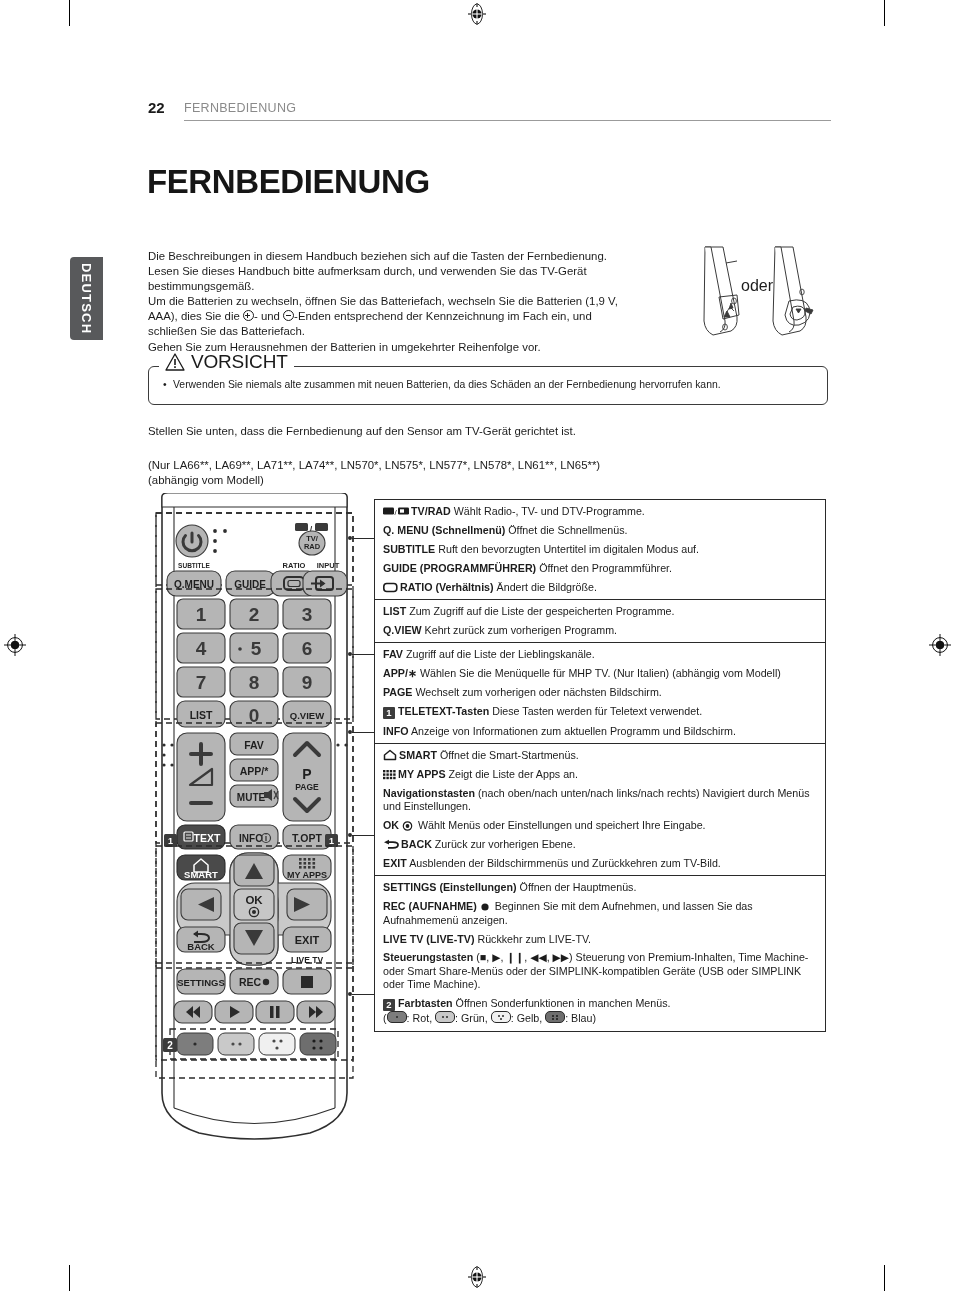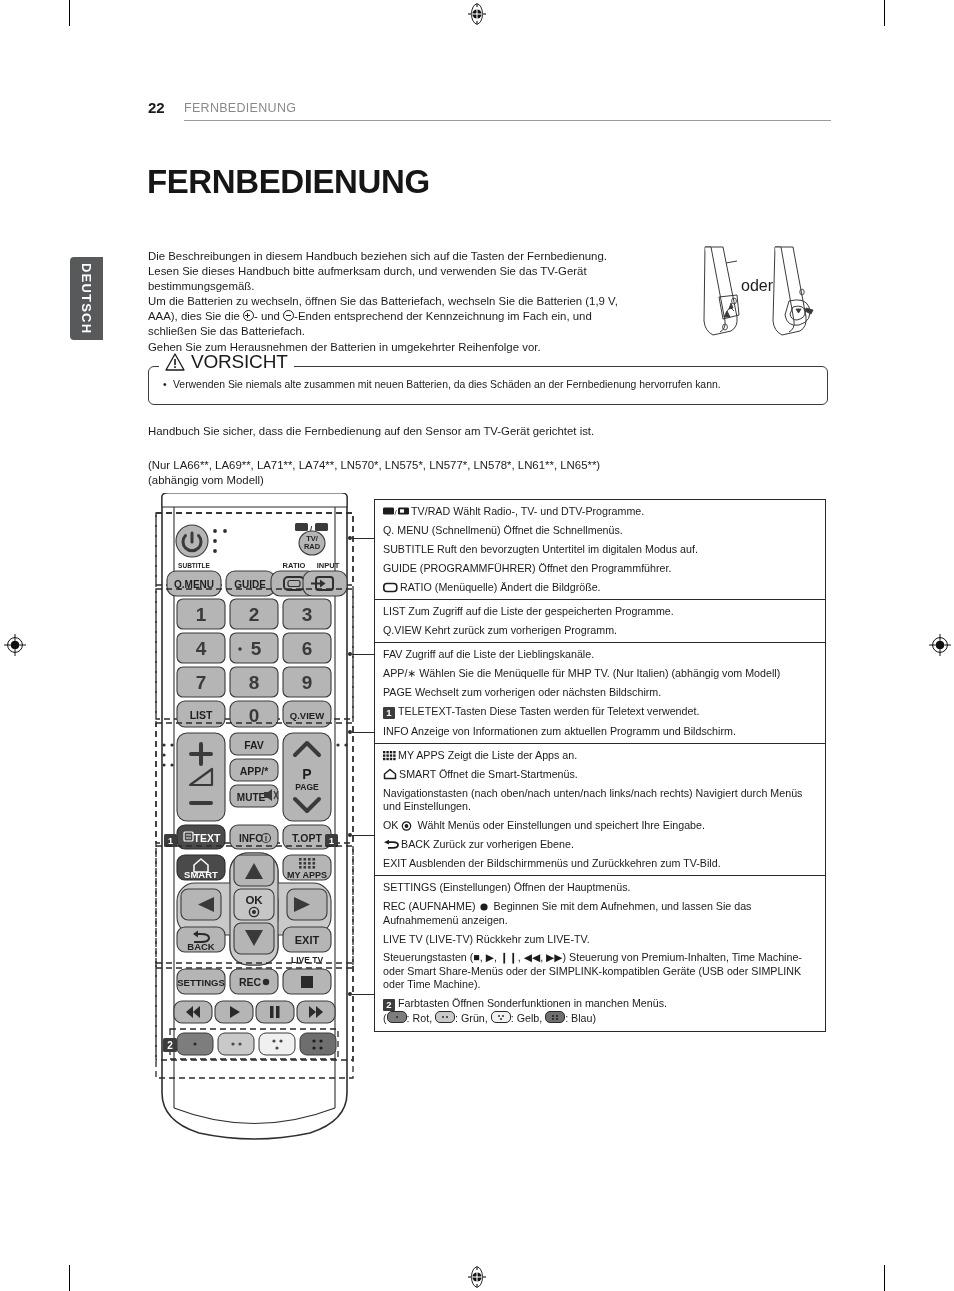--- a/index.html
+++ b/index.html
@@ -98,21 +98,21 @@
     border-bottom:1.4px solid #2a2a2a;
     padding:5px 7px 5px 8px;
     box-sizing:border-box;
   }
   .trow:last-child{border-bottom:none;}
   .tline{
     font-size:10.7px;line-height:13.4px;color:#1c1c1c;
     margin:0 0 5.5px 0;
   }
   .trow .tline:last-child{margin-bottom:0;}
-  .tline b{font-weight:normal;margin-top:32px;}
+  .tline b{font-weight:bold;margin-top:32px;}
 
   
   .ic{display:inline-block;vertical-align:-2px;margin-right:2px;}
   .ic svg{display:block;}
   .numbox{
     display:inline-block;width:12px;height:12px;background:#3c3c3c;color:#fff;
     font-size:9.5px;font-weight:bold;line-height:12px;text-align:center;
     vertical-align:-1px;margin-right:3px;border-radius:1px;
   }
   .cbtn{
@@ -244,21 +244,21 @@
         <rect x="9.2" y="6" width="1.6" height="6" fill="#1a1a1a"></rect>
         <rect x="9.2" y="13.2" width="1.6" height="1.8" fill="#1a1a1a"></rect>
       </svg>
       <span class="ttl">VORSICHT</span>
     </div>
     <div class="body">
       <span class="bullet">•</span><span>Verwenden Sie niemals alte zusammen mit neuen Batterien, da dies Schäden an der Fernbedienung hervorrufen kann.</span>
     </div>
   </div>
 
-  <div class="note1">Handbuch Sie sicher, dass die Fernbedienung auf den Sensor am TV-Gerät gerichtet ist.</div>
+  <div class="note1">Stellen Sie unten, dass die Fernbedienung auf den Sensor am TV-Gerät gerichtet ist.</div>
   <div class="note2">
     <div>(Nur  LA66**, LA69**, LA71**, LA74**, LN570*, LN575*, LN577*, LN578*, LN61**, LN65**)</div>
     <div>(abhängig vom Modell)</div>
   </div>
 
   <div class="remote-wrap">
     <svg width="205" height="650" viewBox="0 0 205 650">
       <defs>
         <style>
           .bd{fill:#fff;stroke:#2f2f2f;stroke-width:1.6}
@@ -559,21 +559,21 @@
         <b>SUBTITLE</b><span> Ruft den bevorzugten Untertitel im digitalen Modus auf.</span>
       </p>
       <p class="tline">
         <b>GUIDE (PROGRAMMFÜHRER)</b><span> Öffnet den Programmführer.</span>
       </p>
       <p class="tline">
         <span class="ic">
           <svg width="15" height="11" viewBox="0 0 15 11">
             <rect x="0.8" y="1.5" width="13" height="8" rx="3" fill="none" stroke="#1c1c1c" stroke-width="1.6"></rect>
           </svg>
-        </span><b>RATIO (Menüquelle)</b><span> Ändert die Bildgröße.</span>
+        </span><b>RATIO (Verhältnis)</b><span> Ändert die Bildgröße.</span>
       </p>
     </div>
 
     <div class="trow">
       <p class="tline">
         <b>LIST</b><span> Zum Zugriff auf die Liste der gespeicherten Programme.</span>
       </p>
       <p class="tline">
         <b>Q.VIEW</b><span> Kehrt zurück zum vorherigen Programm.</span>
       </p>
@@ -591,20 +591,27 @@
       </p>
       <p class="tline">
         <span class="numbox">1</span><b>TELETEXT-Tasten</b><span> Diese Tasten werden für Teletext verwendet.</span>
       </p>
       <p class="tline">
         <b>INFO</b><span> Anzeige von Informationen zum aktuellen Programm und Bildschirm.</span>
       </p>
     </div>
 
     <div class="trow">
+      <p class="tline">
+        <span class="ic">
+          <svg width="14" height="12" viewBox="0 0 14 12">
+            <path d="M7 1.5 L12.5 6 L12.5 10.5 L1.5 10.5 L1.5 6 Z" fill="none" stroke="#1c1c1c" stroke-width="1.5" stroke-linejoin="round"></path>
+          </svg>
+        </span><b>SMART</b><span> Öffnet die Smart-Startmenüs.</span>
+      </p>
       <p class="tline">
         <span class="ic">
           <svg width="13" height="11" viewBox="0 0 13 11">
             <g fill="#1c1c1c">
               <rect x="0" y="1" width="2.4" height="2.4"></rect>
                 <rect x="3.4" y="1" width="2.4" height="2.4"></rect>
                 <rect x="6.8" y="1" width="2.4" height="2.4"></rect>
                 <rect x="10.2" y="1" width="2.4" height="2.4"></rect>
               <rect x="0" y="4.4" width="2.4" height="2.4"></rect>
                 <rect x="3.4" y="4.4" width="2.4" height="2.4"></rect>
@@ -612,27 +619,20 @@
                 <rect x="10.2" y="4.4" width="2.4" height="2.4"></rect>
               <rect x="0" y="7.8" width="2.4" height="2.4"></rect>
                 <rect x="3.4" y="7.8" width="2.4" height="2.4"></rect>
                 <rect x="6.8" y="7.8" width="2.4" height="2.4"></rect>
                 <rect x="10.2" y="7.8" width="2.4" height="2.4"></rect>
             </g>
           </svg>
         </span><b>MY APPS</b><span> Zeigt die Liste der Apps an.</span>
       </p>
       <p class="tline">
-        <span class="ic">
-          <svg width="14" height="12" viewBox="0 0 14 12">
-            <path d="M7 1.5 L12.5 6 L12.5 10.5 L1.5 10.5 L1.5 6 Z" fill="none" stroke="#1c1c1c" stroke-width="1.5" stroke-linejoin="round"></path>
-          </svg>
-        </span><b>SMART</b><span> Öffnet die Smart-Startmenüs.</span>
-      </p>
-      <p class="tline">
         <b>Navigationstasten</b><span> (nach oben/nach unten/nach links/nach rechts) Navigiert durch Menüs und Einstellungen.</span>
       </p>
       <p class="tline">
         <b>OK</b><span class="ic" style="margin-left:3px;">
           <svg width="11" height="11" viewBox="0 0 11 11">
             <circle cx="5.5" cy="6" r="4.2" fill="none" stroke="#1c1c1c" stroke-width="1.2"></circle>
             <circle cx="5.5" cy="6" r="1.9" fill="#1c1c1c"></circle>
           </svg>
         </span><span> Wählt Menüs oder Einstellungen und speichert Ihre Eingabe.</span>
       </p>

